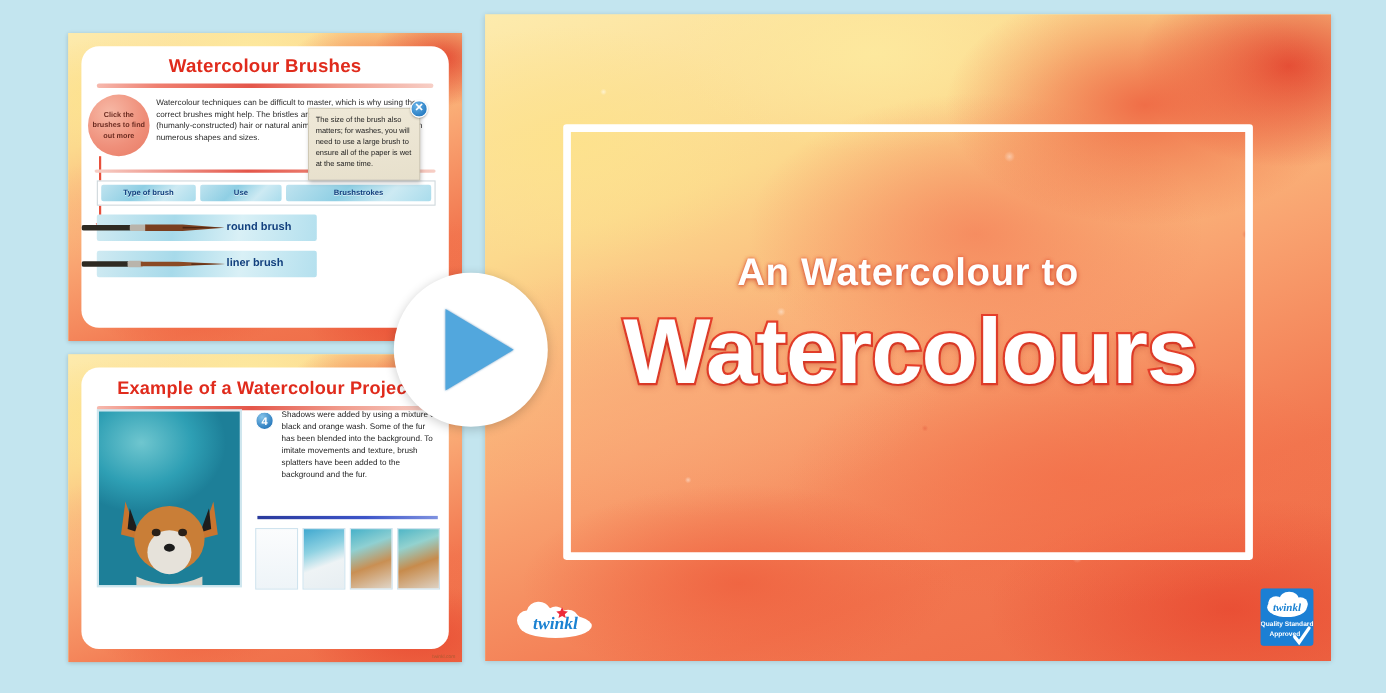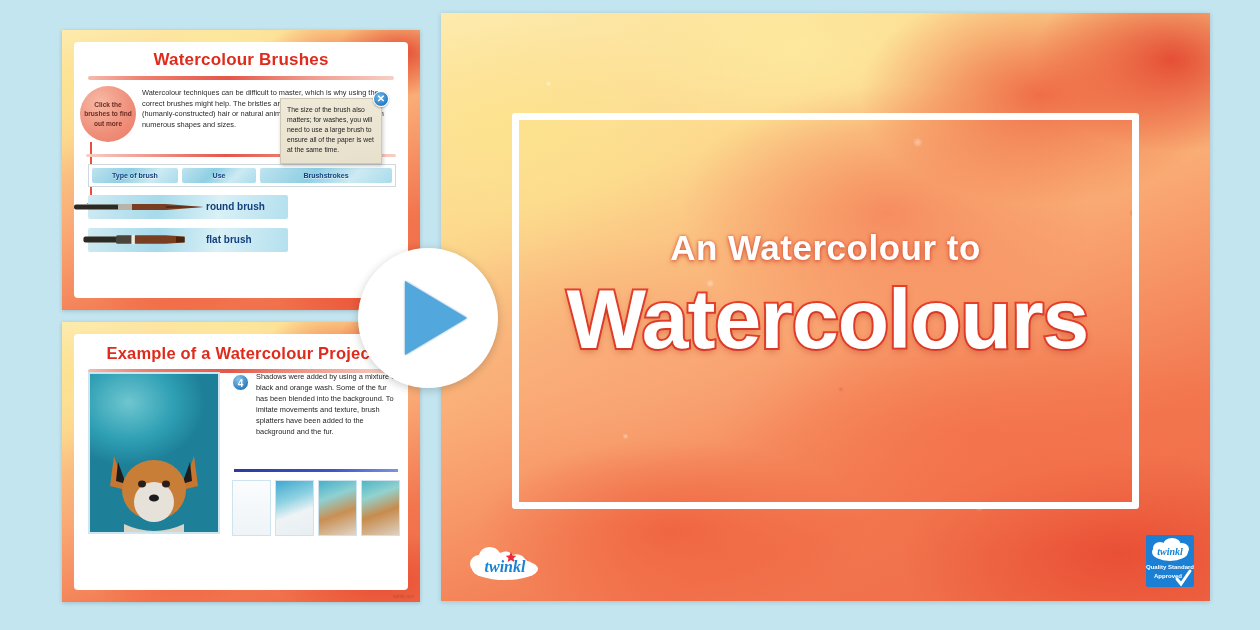--- a/index.html
+++ b/index.html
@@ -44,21 +44,21 @@
   
   .thumb {
     position: absolute; overflow: hidden;
     box-shadow: 0 1px 4px rgba(0,0,0,.18);
   }
   #thumb-top    { left: 62px;  top: 30px;  width: 358px; height: 280px; }
   #thumb-bottom { left: 62px;  top: 322px; width: 358px; height: 280px; }
 
   .thumb-card {
     position: absolute; left: 12px; top: 12px; right: 12px; bottom: 12px;
-    background: #ffffff; border-radius: 4px; overflow: hidden;
+    background: #ffffff; border-radius: 16px; overflow: hidden;
   }
 
   .slide-title {
     text-align: center; color: #e02b1c;
     font-weight: bold; letter-spacing: .2px;
     font-family: "Liberation Sans", sans-serif;
   }
   #thumb-top .slide-title   { font-size: 17px; padding: 8px 6px 4px; }
   #thumb-bottom .slide-title{ font-size: 16.5px; padding: 10px 4px 4px; white-space: nowrap; }
 
@@ -253,32 +253,31 @@
           <div class="brush-swatch"></div>
           <svg class="brush-img" viewBox="0 0 132 12">
             <rect x="0" y="3.5" width="46" height="5" rx="2" fill="#2e2a22"></rect>
             <rect x="44" y="3" width="16" height="6" rx="1.5" fill="#b9b4ab"></rect>
             <path d="M58 3 H92 L130 6 L92 9 H58 Z" fill="#7a3f20"></path>
             <path d="M92 5.2 L130 6 L92 6.8 Z" fill="#4b2410"></path>
           </svg>
           <div class="brush-label">round brush</div>
         </div>
 
-
         <div class="brush-row">
           <div class="brush-swatch"></div>
-          <svg class="brush-img" viewBox="0 0 132 14">
-            <rect x="0" y="3" width="40" height="7" rx="2.5" fill="#2e2a22"></rect>
-            <rect x="38" y="1.5" width="22" height="10" rx="2" fill="#4a443c"></rect>
-            <rect x="56" y="1" width="6" height="11" rx="1" fill="#ecebe6"></rect>
-            <path d="M60 1.5 H96 L118 3 V10 L96 11.5 H60 Z" fill="#7a3f20"></path>
-            <path d="M108 3.2 L118 3.4 V9.6 L108 9.8 Z" fill="#4b2410"></path>
+          <svg class="brush-img" viewBox="0 0 132 12">
+            <rect x="0" y="3.5" width="44" height="5" rx="2" fill="#2e2a22"></rect>
+            <rect x="42" y="3" width="14" height="6" rx="1.5" fill="#b9b4ab"></rect>
+            <path d="M54 4 H88 L131 6 L88 8 H54 Z" fill="#8a4a24"></path>
+            <path d="M100 5.5 L131 6 L100 6.6 Z" fill="#4b2410"></path>
           </svg>
-          <div class="brush-label">flat brush</div>
+          <div class="brush-label">liner brush</div>
         </div>
+
       </div>
 
       <div class="note">
         <span>The size of the brush also matters; for washes, you will need to use a large brush to ensure all of the paper is wet at the same time.</span>
         <div class="note-x">✕</div>
       </div>
     </div>
   </div>
 
   <div class="thumb" id="thumb-bottom">

